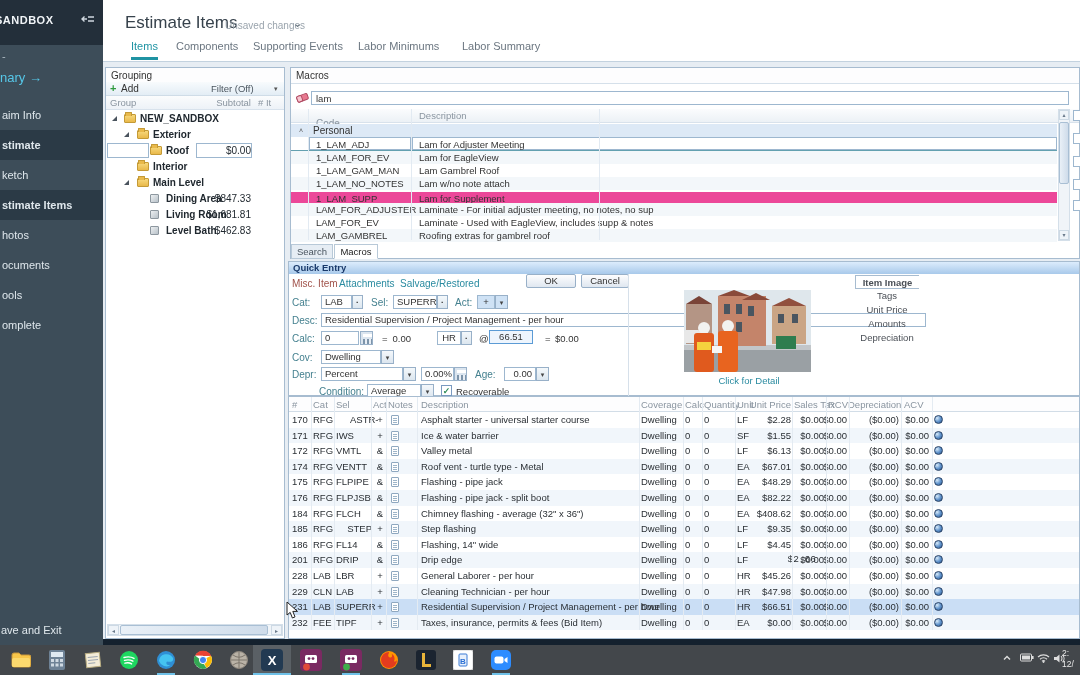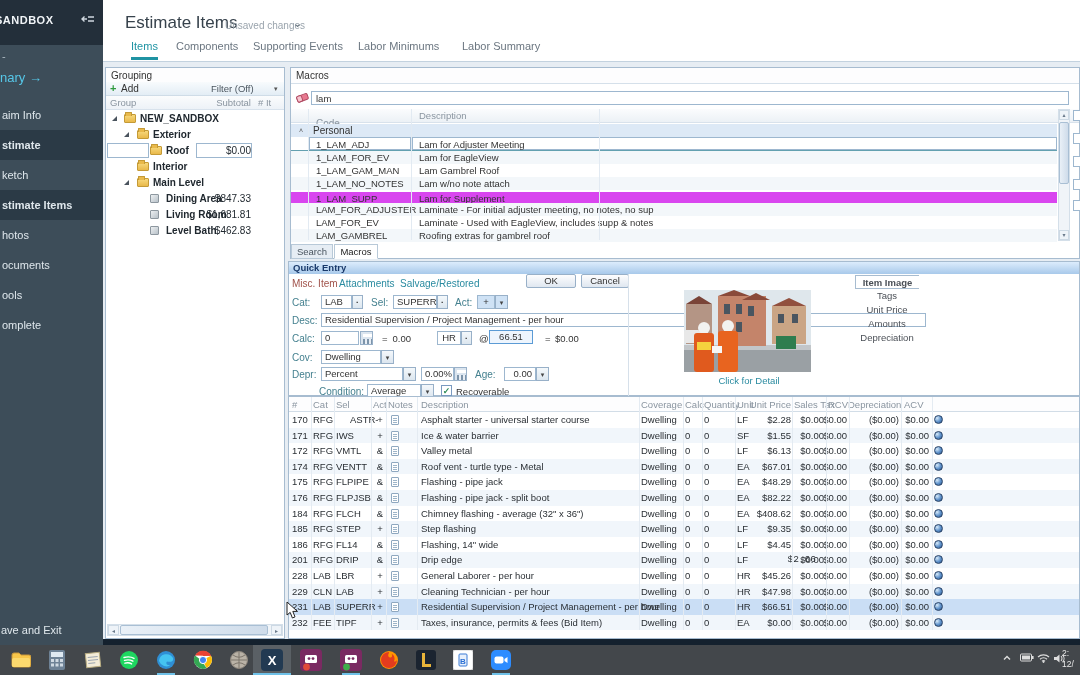--- a/index.html
+++ b/index.html
@@ -233,21 +233,21 @@
           <div style="position: absolute; left: 128px; top: 0px;">Lam for EagleView</div>
         </div>
         <div class="mrow" style="top: 96px; background: rgb(255, 255, 255);">
           <div style="position: absolute; left: 25px; top: 0px;">1_LAM_GAM_MAN</div>
           <div style="position: absolute; left: 128px; top: 0px;">Lam Gambrel Roof</div>
         </div>
         <div class="mrow" style="top: 109px; background: rgb(243, 247, 250);">
           <div style="position: absolute; left: 25px; top: 0px;">1_LAM_NO_NOTES</div>
           <div style="position: absolute; left: 128px; top: 0px;">Lam w/no note attach</div>
         </div>
-        <div class="mrow" style="top: 124px; background: #d946ef;">
+        <div class="mrow" style="top: 124px; background: #ec4899;">
           <div style="position: absolute; left: 25px; top: 0px;">1_LAM_SUPP</div>
           <div style="position: absolute; left: 128px; top: 0px;">Lam for Supplement</div>
         </div>
         <div class="mrow" style="top: 135px; background: rgb(243, 247, 250);">
           <div style="position: absolute; left: 25px; top: 0px;">LAM_FOR_ADJUSTER</div>
           <div style="position: absolute; left: 128px; top: 0px;">Laminate - For initial adjuster meeting, no notes, no sup</div>
         </div>
         <div class="mrow" style="top: 148px; background: rgb(255, 255, 255);">
           <div style="position: absolute; left: 25px; top: 0px;">LAM_FOR_EV</div>
           <div style="position: absolute; left: 128px; top: 0px;">Laminate - Used with EagleView, includes supp &amp; notes</div>
@@ -510,21 +510,21 @@
           <div class="icell" style="left: 456px; width: 46px; text-align: right;">$408.62</div>
           <div class="icell" style="left: 493px; width: 42px; text-align: right;">$0.00</div>
           <div class="icell" style="left: 516px; width: 42px; text-align: right;">$0.00</div>
           <div class="icell" style="left: 546px; width: 64px; text-align: right;">($0.00)</div>
           <div class="icell" style="left: 576px; width: 64px; text-align: right;">$0.00</div>
           <div class="globe" style="left: 645px;"></div>
         </div>
         <div class="irow alt" style="top: 124.2px;">
           <div class="icell" style="left: 3px; width: 16px; text-align: left;">185</div>
           <div class="icell" style="left: 24px; width: 20px; text-align: left;">RFG</div>
-          <div class="icell" style="left: 47px; width: 36px; text-align: left;">STEP</div>
+          <div class="icell" style="left: 47px; width: 36px; text-align: right;">STEP</div>
           <div class="icell" style="left: 84px; width: 14px; text-align: center;">+</div>
           <div class="noteicon" style="left: 102px;"></div>
           <div class="icell" style="left: 132px; width: 226px; text-align: left;">Step flashing</div>
           <div class="icell" style="left: 352px; width: 42px; text-align: left;">Dwelling</div>
           <div class="icell" style="left: 396px; width: 16px; text-align: left;">0</div>
           <div class="icell" style="left: 415px; width: 14px; text-align: left;">0</div>
           <div class="icell" style="left: 448px; width: 18px; text-align: left;">LF</div>
           <div class="icell" style="left: 456px; width: 46px; text-align: right;">$9.35</div>
           <div class="icell" style="left: 493px; width: 42px; text-align: right;">$0.00</div>
           <div class="icell" style="left: 516px; width: 42px; text-align: right;">$0.00</div>

